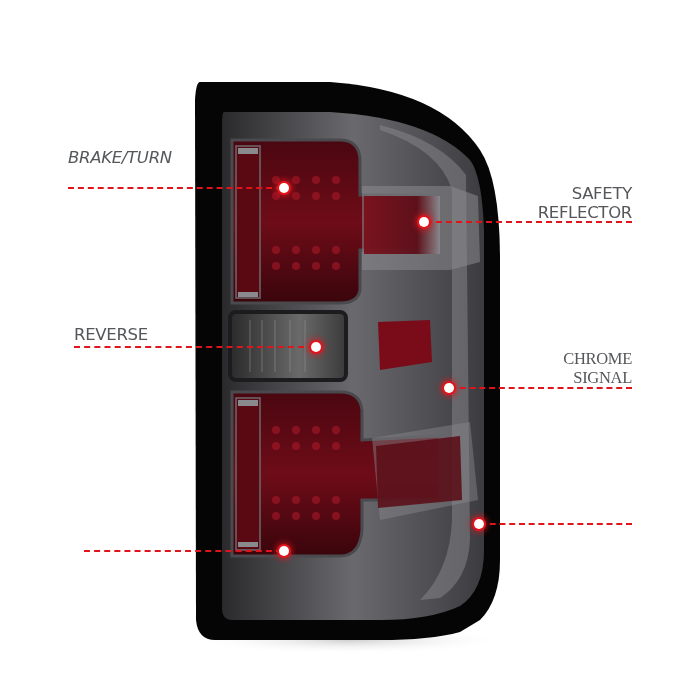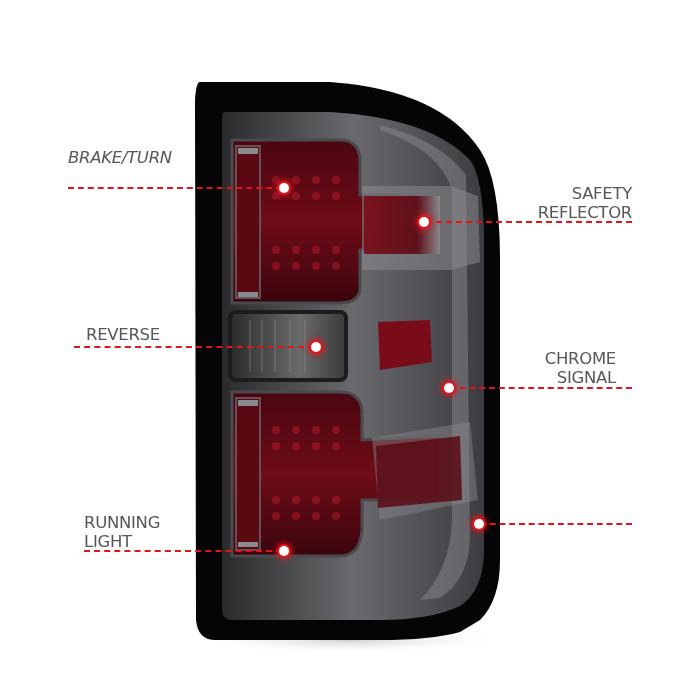--- a/index.html
+++ b/index.html
@@ -130,36 +130,32 @@
   <div class="line" style="left:68px; top:187px; width:214px;"></div>
   <div class="dot" style="left:284px; top:188px;"></div>
 
   <div class="label right" style="right:68px; top:184px;">
     <div>SAFETY</div>
     <div>REFLECTOR</div>
   </div>
   <div class="line" style="left:426px; top:221px; width:206px;"></div>
   <div class="dot" style="left:424px; top:222px;"></div>
 
-  <div class="label" style="left:74px; top:325px;margin-left:12px;">
+  <div class="label" style="left:74px; top:325px;">
     <div>REVERSE</div>
   </div>
   <div class="line" style="left:74px; top:346px; width:240px;"></div>
   <div class="dot" style="left:316px; top:347px;"></div>
 
-  <div class="label right" style="right:84px; top:349px;">
+  <div class="label right" style="right:68px; top:349px;font-family:Liberation Serif, serif;">
     <div>CHROME</div>
     <div>SIGNAL</div>
   </div>
   <div class="line" style="left:450px; top:387px; width:182px;"></div>
   <div class="dot" style="left:449px; top:388px;"></div>
 
   <div class="line" style="left:480px; top:523px; width:152px;"></div>
   <div class="dot" style="left:479px; top:524px;"></div>
 
-  <div class="label" style="left:84px; top:513px;">
-    <div>RUNNING</div>
-    <div>LIGHT</div>
-  </div>
   <div class="line" style="left:84px; top:550px; width:198px;"></div>
   <div class="dot" style="left:284px; top:551px;"></div>
 
 </div>
 
 </body></html>

